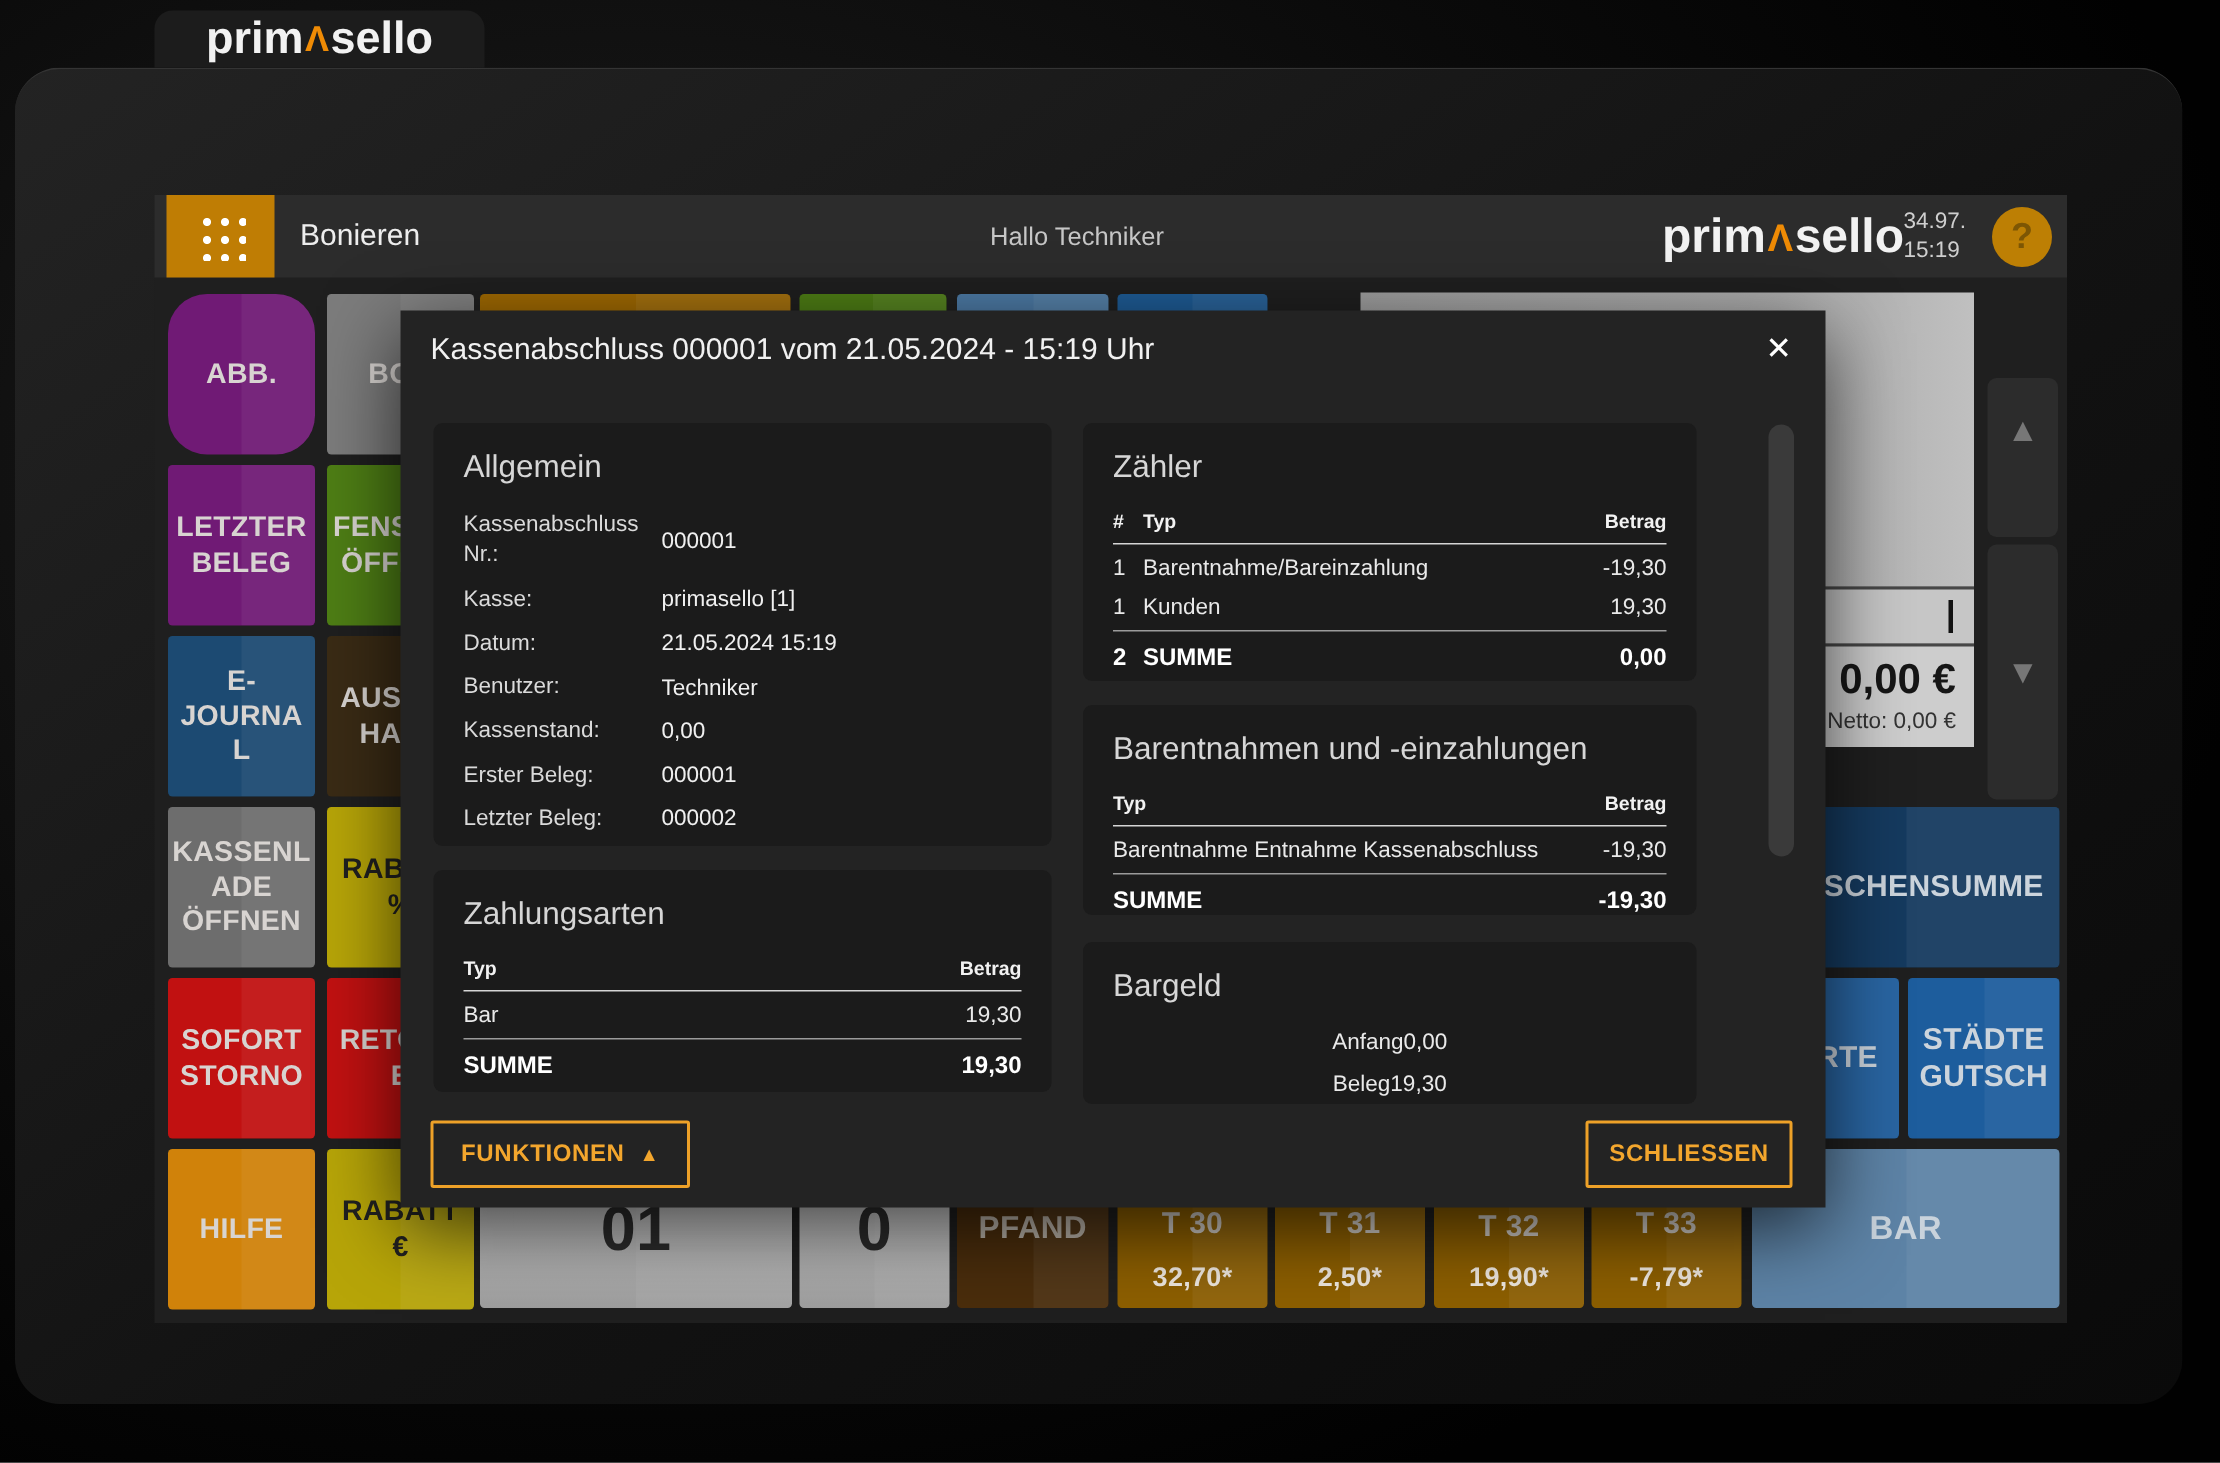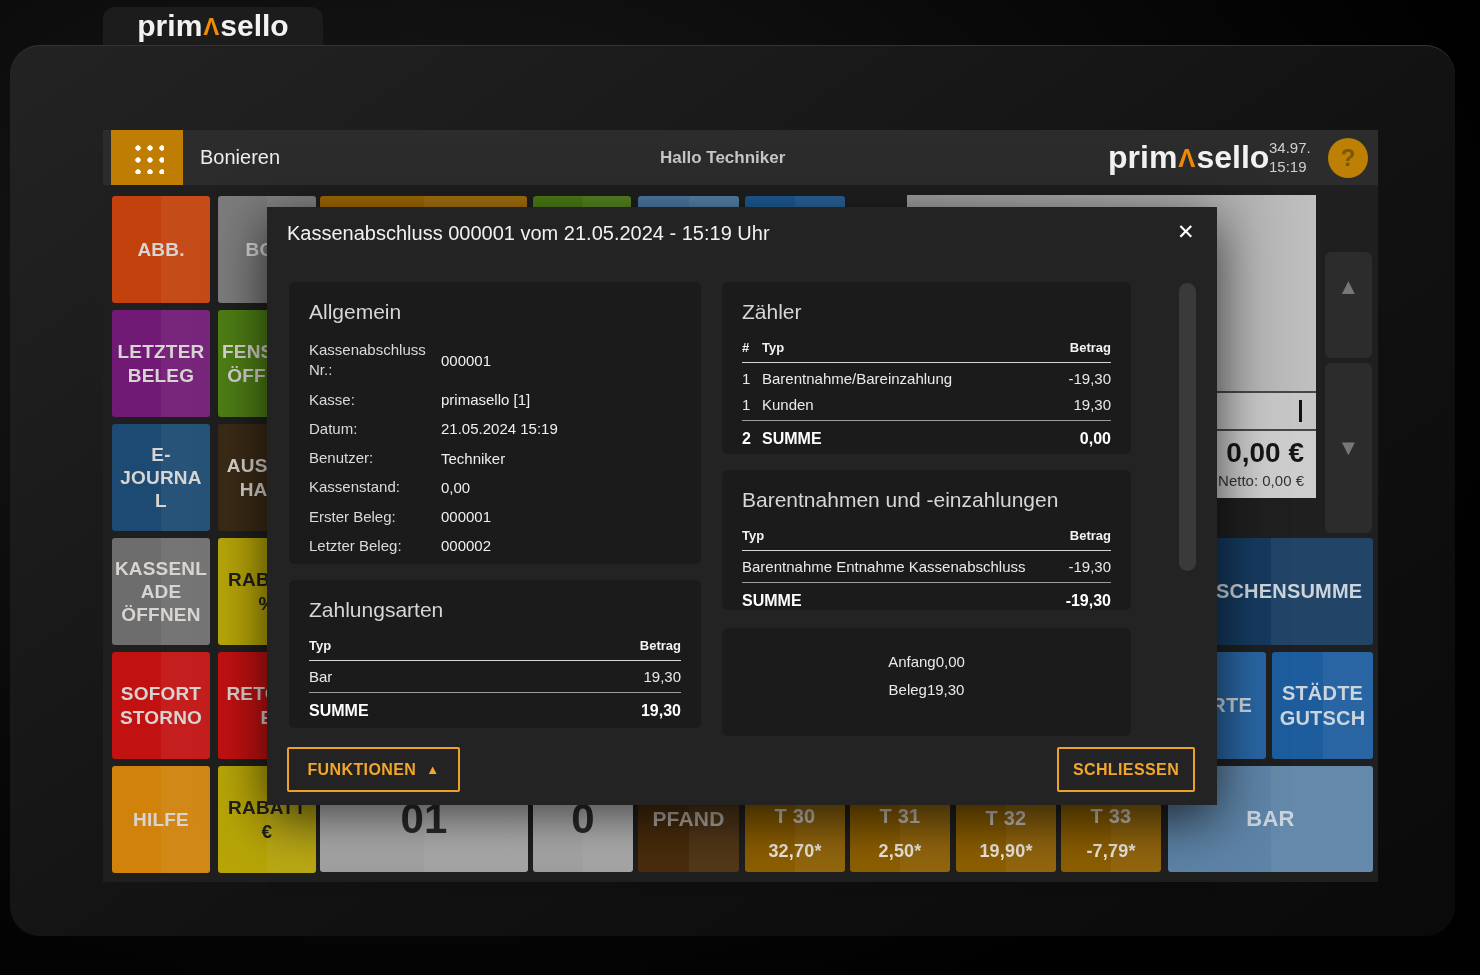--- a/index.html
+++ b/index.html
@@ -64,34 +64,34 @@
 
 <div class="abs" style="left:10px;top:45px;width:1445px;height:890px;border-radius:30px;background:linear-gradient(145deg,#232323 0%,#121212 55%,#0a0a0a 100%);border-top:1px solid #343434;"></div>
 
 <div class="abs" style="left:103px;top:130px;width:1275px;height:752px;background:#1f1f1f;">
 
   <div class="abs" style="left:0;top:0;width:1275px;height:55px;background:#2c2c2c;">
     <div class="abs" style="left: 8px; top: 0px; width: 72px; height: 55px; display: flex; align-items: center; justify-content: center; background-color: rgb(191, 125, 4);">
       <div style="width:33px;height:33px;background-image:radial-gradient(circle,#ffffff 2.4px,transparent 3px);background-size:12px 12px;background-position:1px 1px;"></div>
     </div>
     <div class="abs" style="left:97px;top:16px;font-size:20px;font-weight:500;color:#ededed;">Bonieren</div>
-    <div class="abs" style="left:557px;top:18px;font-size:17px;color:#c6c6c6;font-weight:bold;">Hallo Techniker</div>
+    <div class="abs" style="left:557px;top:18px;font-size:17px;color:#c6c6c6;">Hallo Techniker</div>
     <div class="abs logo" style="left:1005px;top:9px;font-size:32px;">
       <span>prim</span><span class="mid">Λ</span><span>sello</span>
     </div>
     <div class="abs" style="left:1166px;top:8px;width:50px;text-align:left;font-size:15px;line-height:19px;color:#cfcfcf;">
       <div>34.97.</div>
       <div>15:19</div>
     </div>
     <div class="abs" style="left: 1225px; top: 8px; width: 40px; height: 40px; border-radius: 50%; display: flex; align-items: center; justify-content: center; background-color: rgb(189, 127, 4);">
       <span style="color:#7d5604;font-size:24px;font-weight:bold;">?</span>
     </div>
   </div>
 
-  <div class="tile" style="left: 9px; top: 66px; width: 98px; height: 107px; background-color: #c2410c;">
+  <div class="tile" style="left: 9px; top: 66px; width: 98px; height: 107px; background-color: #701a75; border-radius: 26px;">
       <span class="tl">ABB.</span>
     </div>
   <div class="tile" style="left: 9px; top: 180px; width: 98px; height: 107px; background-color: #701a75;">
       <span class="tl">LETZTER
 BELEG</span>
     </div>
   <div class="tile" style="left: 9px; top: 294px; width: 98px; height: 107px; background-color: rgb(28, 74, 114);">
       <span class="tl">E-
 JOURNA
 L</span>
@@ -285,20 +285,21 @@
       <span class="ctyp">Barentnahme Entnahme Kassenabschluss</span>
       <span class="cbet">-19,30</span>
     </div>
     <div class="tsum">
       <span class="ctyp">SUMME</span>
       <span class="cbet">-19,30</span>
     </div>
   </div>
 
   <div class="panel" style="left:455px;top:421px;width:409px;height:108px;">
+    <div class="ptitle">Bargeld</div>
     <div class="brow">
       <span>Anfang</span>
       <span>0,00</span>
     </div>
     <div class="brow">
       <span>Beleg</span>
       <span>19,30</span>
     </div>
   </div>
 

